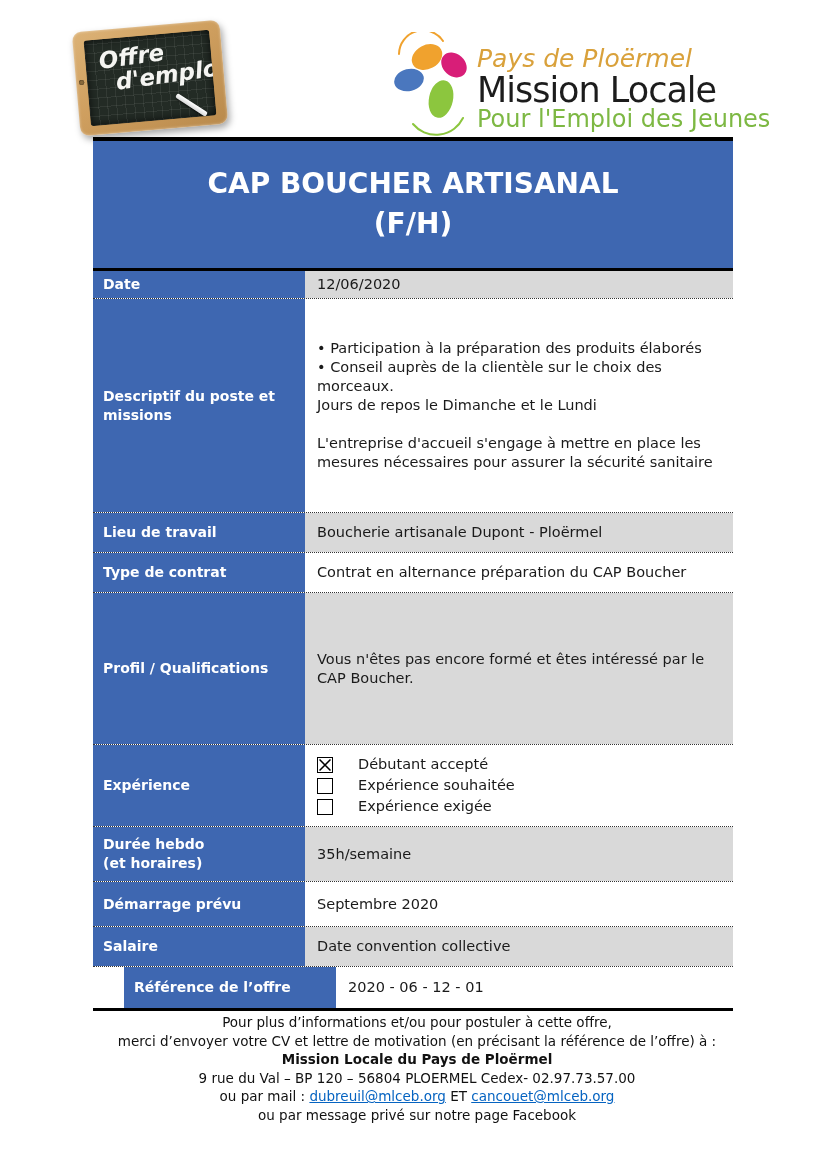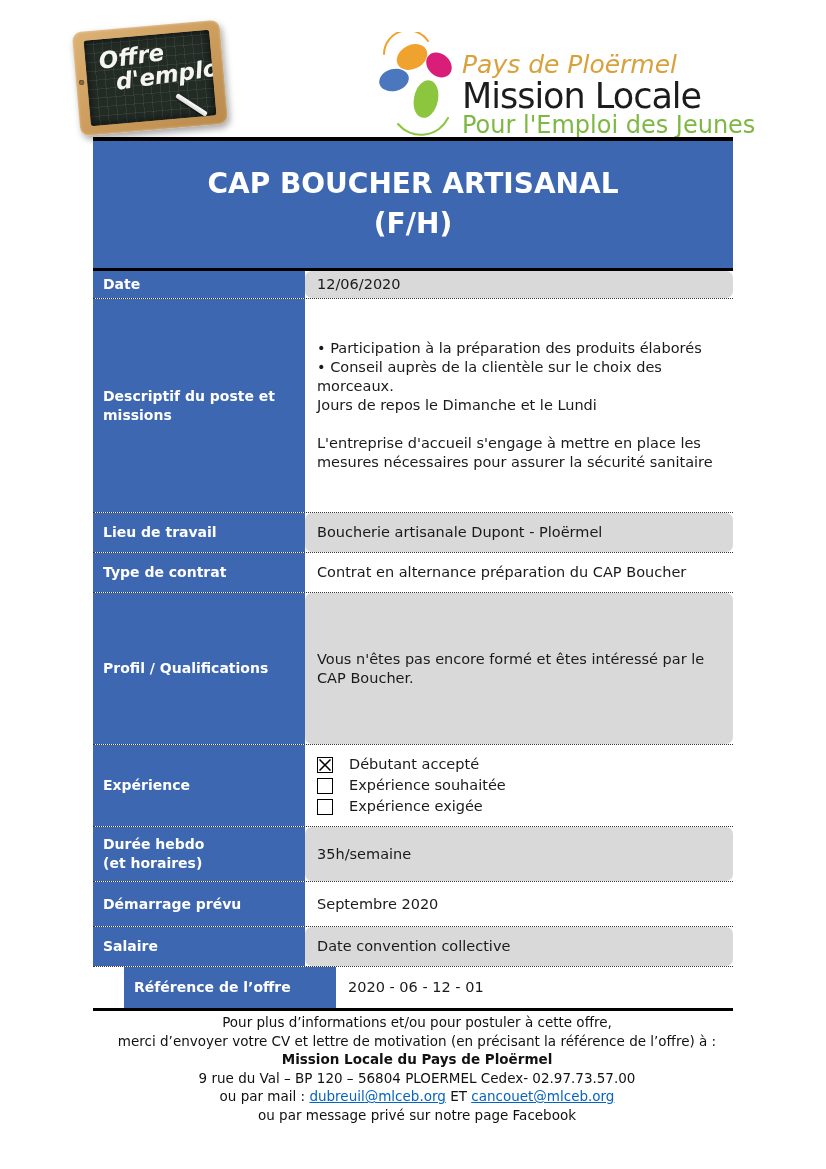--- a/index.html
+++ b/index.html
@@ -46,21 +46,21 @@
     position:absolute; bottom:10px; right:6px;
     width:36px; height:5px;
     background:linear-gradient(#ffffff,#d8d8d8);
     border-radius:2px;
     transform:rotate(38deg);
     box-shadow:1px 1px 2px rgba(0,0,0,0.6);
   }
   .screw { position:absolute; left:3px; top:48px; width:5px; height:5px; border-radius:50%;
     background:#8a6a3c; box-shadow:inset 0 0 1px #000; }
 
-  .logo { position:absolute; left:378px; top:32px; display:flex; align-items:flex-end; }
+  .logo { position:absolute; left:393px; top:32px; display:flex; align-items:center; }
   .logo-flower { width:82px; height:104px; }
   .logo-text { padding-top:8px; margin-left:2px; }
   .logo-region { font-style:italic; font-size:25px; line-height:26px; }
   .logo-org { font-size:35px; line-height:37px; letter-spacing:-1px; color:#1c1c1c; }
   .logo-tagline { font-size:24px; line-height:21px; }
 
   
   .offer-table {
     position:absolute; left:93px; top:137px;
     width:640px;
@@ -84,38 +84,37 @@
     display:flex; align-items:center;
     white-space:pre-line;
   }
   .value-cell {
     flex:1;
     font-size:14.5px; line-height:19px;
     padding:4px 10px 4px 12px;
     display:flex; align-items:center;
     white-space:pre-line;
     background:#ffffff;
-    border-radius:7px;
   }
   .row.gray .value-cell { background:#d9d9d9; }
 
   .r-date   { min-height:27px; }
   .r-desc   { min-height:214px; }
   .r-lieu   { min-height:40px; }
   .r-type   { min-height:40px; }
   .r-profil { min-height:152px; }
   .r-exp    { min-height:82px; }
   .r-duree  { min-height:55px; }
   .r-dem    { min-height:45px; }
   .r-sal    { min-height:40px; }
   .r-ref    { min-height:41px; }
 
   
   .cb-list { display:flex; flex-direction:column; gap:2px; }
-  .cb-item { display:flex; align-items:center; gap:16px; }
+  .cb-item { display:flex; align-items:center; gap:25px; }
   .box {
     width:16px; height:16px; flex:0 0 16px;
     border:1.7px solid #000; background:#fff;
     display:flex; align-items:center; justify-content:center;
   }
   .box .xmark { display:none; width:12px; height:12px; }
   .box.checked .xmark { display:block; }
   .cb-label { font-size:14.5px; line-height:19px; }
 
   

